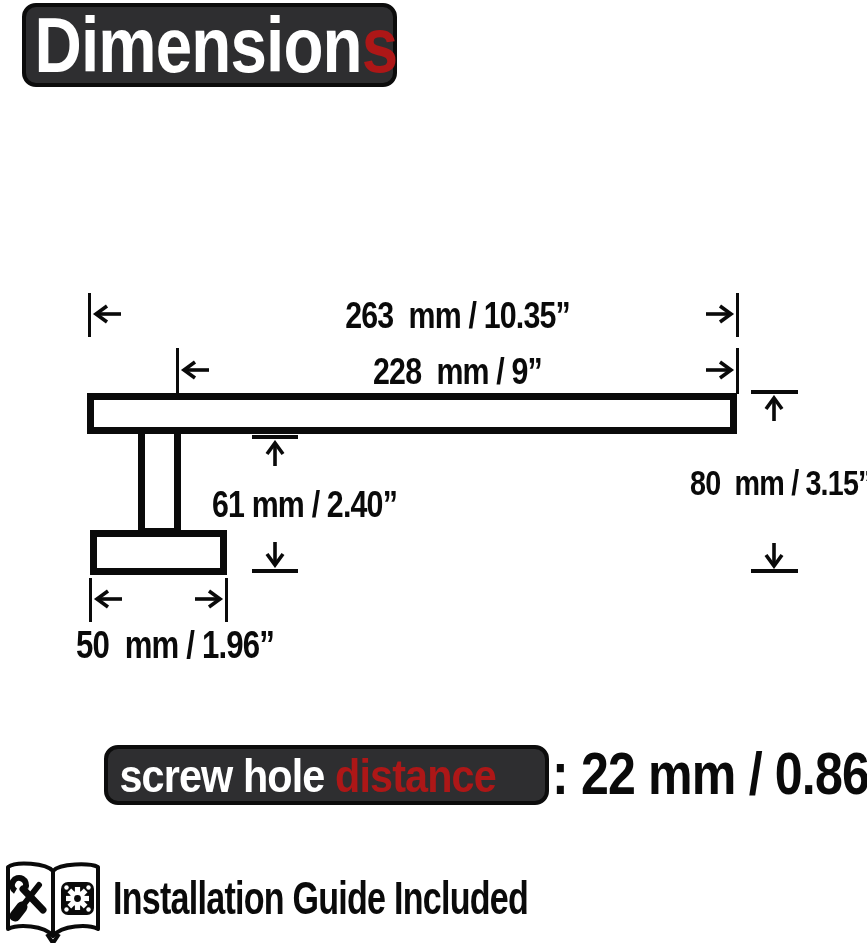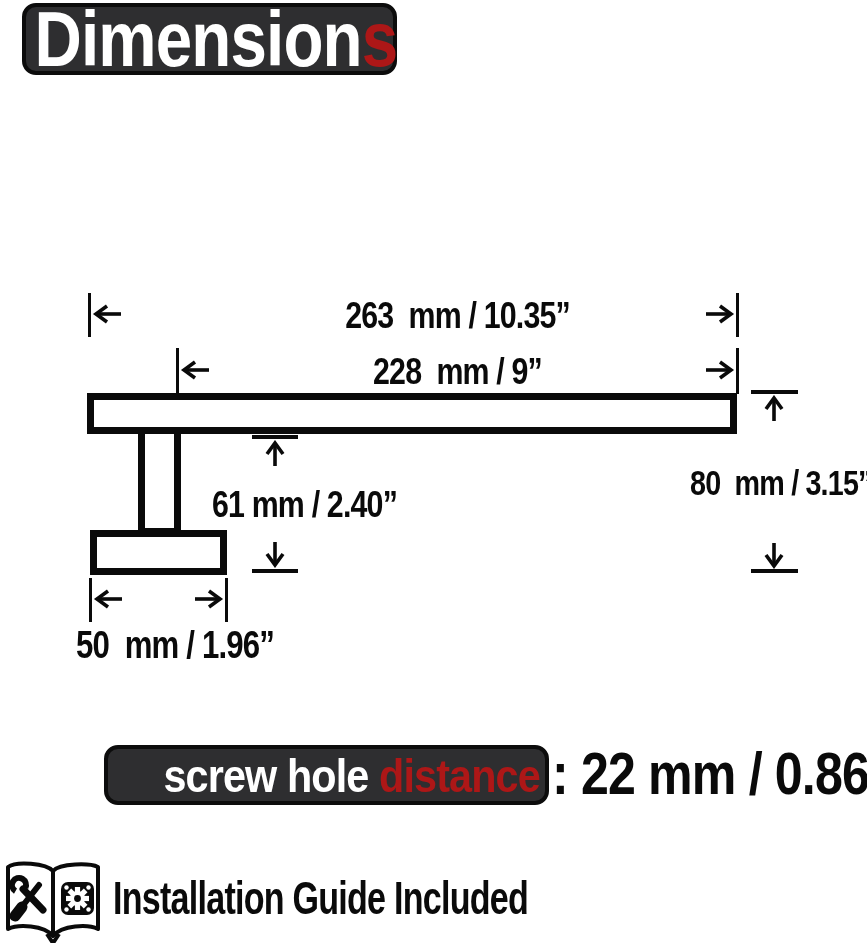--- a/index.html
+++ b/index.html
@@ -5,42 +5,42 @@
   html,body { margin:0; padding:0; background:#ffffff; }
   #stage {
     position:relative; width:867px; height:943px; background:#ffffff;
     font-family:"Liberation Sans", sans-serif; overflow:hidden;
   }
   
   .badge {
     position:absolute; background:#2e2e30; border:4px solid #0c0c0c;
     border-radius:14px; box-sizing:border-box; display:flex; align-items:center;
   }
-  #title-badge { left:22px; top:3px; width:375px; height:72px; }
+  #title-badge { left:22px; top:3px; width:375px; height:84px; }
   #title-text {
     font-size:78px; font-weight:bold; letter-spacing:-1px; white-space:pre;
     transform:scaleX(0.84); transform-origin:left center; padding-left:10px; line-height:1;
   }
   .white-txt { color:#ffffff; }
   .red-txt  { color:#ad1717; }
   
   .tick  { position:absolute; width:3px;  background:#0a0a0a; }
   .hbar  { position:absolute; height:4px; background:#0a0a0a; }
   .outline-rect {
     position:absolute; border:7px solid #0a0a0a; background:#ffffff; box-sizing:border-box;
   }
   .arrow { position:absolute; }
   .dim-label {
     position:absolute; font-weight:bold; color:#0a0a0a; white-space:pre;
     font-size:37px; line-height:38px; letter-spacing:-1px;
   }
   .cond-l { transform:scaleX(0.82); transform-origin:left center; }
   .cond-c { transform:scaleX(0.82); transform-origin:center center; text-align:center; }
   
-  #screw-badge { left:104px; top:745px; width:445px; height:60px;padding-left:44px; }
+  #screw-badge { left:104px; top:745px; width:445px; height:60px; }
   #screw-badge-text {
     font-size:47px; font-weight:bold; white-space:pre; letter-spacing:-1px;
     transform:scaleX(0.88); transform-origin:left center; padding-left:13px; line-height:1;
   }
   #screw-value {
     position:absolute; left:552px; top:741px; height:66px; display:flex; align-items:center;
     font-size:59px; font-weight:bold; color:#0a0a0a; white-space:pre; letter-spacing:-1px;
     transform:scaleX(0.85); transform-origin:left center;
   }
   

